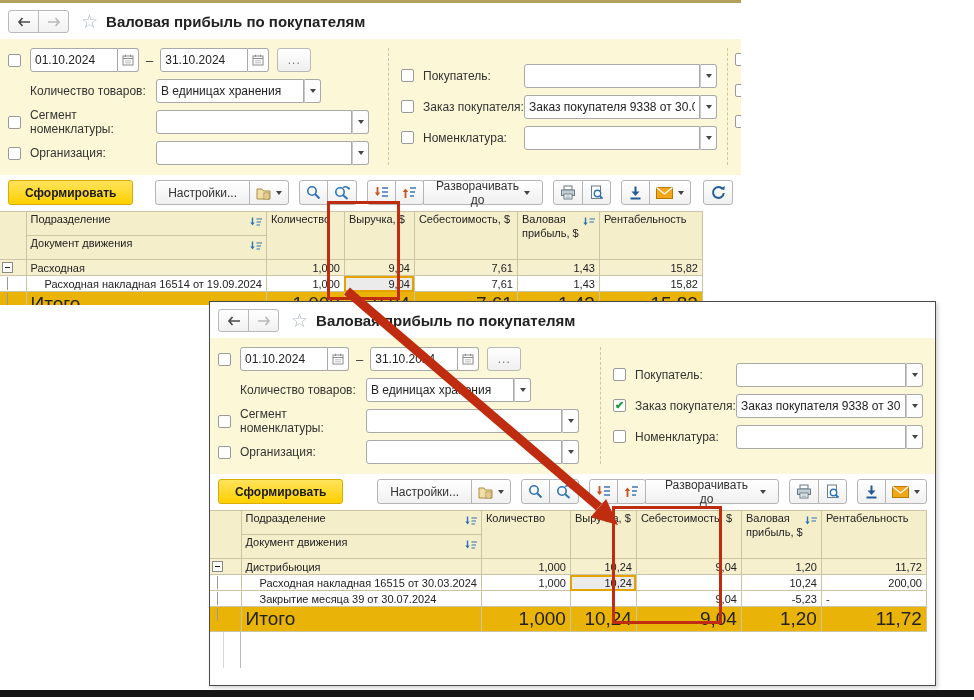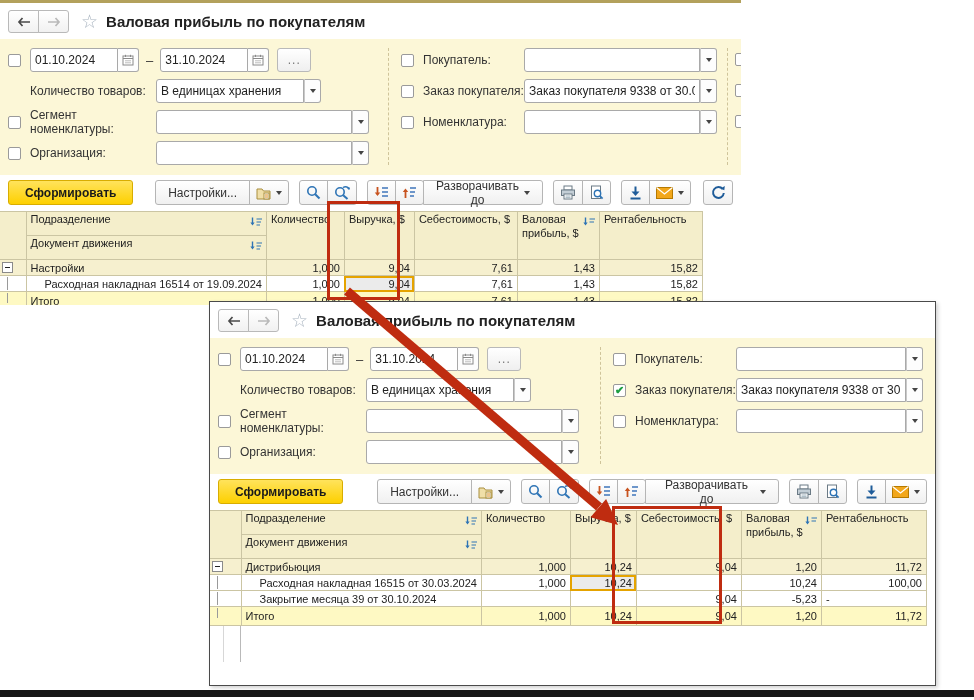--- a/index.html
+++ b/index.html
@@ -18,21 +18,21 @@
   .navbtn { width:31px; height:23px; background:linear-gradient(#ffffff,#f1f1f1); border:1px solid #b9b9b9; display:flex; align-items:center; justify-content:center; cursor:pointer; }
   .navbtn.back { border-radius:3px 0 0 3px; }
   .navbtn.fwd { border-radius:0 3px 3px 0; margin-left:-1px; }
   .star { margin:0 8px 0 12px; font-size:19px; color:#a9b4c0; line-height:1; }
   .wtitle { font-size:15px; font-weight:bold; color:#222; }
 
   
   .filters { background:#fcf7d7; display:flex; padding:9px 0 10px 8px; }
   .fcol { display:flex; flex-direction:column; gap:7px; }
   .fcol.left { width:382px;justify-content:flex-end; }
-  .fcol.right { padding-left:12px; border-left:1px dashed #cfc49a; }
+  .fcol.right { padding-left:12px; border-left:1px dashed #cfc49a;justify-content:center; }
   .frow { display:flex; align-items:center; height:24px; }
   .cb { width:13px; height:13px; border:1px solid #9a9a9a; border-radius:2px; background:#fff; flex:0 0 13px; display:flex; align-items:center; justify-content:center; font-size:11px; line-height:1; color:#1d9e42; font-weight:bold; cursor:pointer; }
   .cbspace { width:13px; flex:0 0 13px; }
   .cbgap { width:9px; flex:0 0 9px; }
   .flabel { font-size:12px; color:#333; }
   .lbl-l { width:126px; flex:0 0 126px; }
   .lbl-r { width:101px; flex:0 0 101px; }
   .field { height:24px; border:1px solid #a9a9a9; border-radius:3px 0 0 3px; background:#fff; font-family:"Liberation Sans",sans-serif; font-size:12px; color:#222; padding:0 4px; }
   .datef { width:88px; border-radius:3px 0 0 3px; }
   .calbtn { width:21px; height:24px; border:1px solid #a9a9a9; border-left:none; border-radius:0 3px 3px 0; background:#fdfdfd; display:flex; align-items:center; justify-content:center; cursor:pointer; }
@@ -55,21 +55,21 @@
 
   
   .rpt { border-collapse:collapse; table-layout:fixed; }
   .rpt td { border:1px solid #cbc5a3; font-size:11px; color:#222; padding:1px 4px; overflow:hidden; white-space:nowrap; }
   .rpt tr.h td { background:#f4eecb; height:24px; vertical-align:top; white-space:normal; line-height:1.25; }
   .rpt td.gut { background:#fff; border-left:none; padding:1px 2px; vertical-align:top; }
   .rpt td.hn { position:relative; }
   .sortico { position:absolute; right:3px; top:5px; }
   .rpt tr.g td { background:#f6f0cf; height:16px; }
   .rpt tr.d td { background:#fff; height:16px; }
-  .rpt tr.t td { background:#fef9c3; height:19px; font-size:11px; }
+  .rpt tr.t td { background:#eab308; height:19px; font-size:19px; }
   .rpt td.num { text-align:right; }
   .rpt td.num.left { text-align:left; }
   .rpt td.ind { padding-left:18px; }
   .rpt td.sel { background:#ebebeb !important; outline:2px solid #e5a300; outline-offset:-2px; }
   .exp { width:11px; height:11px; border:1px solid #8a8a8a; background:#fff; display:inline-block; position:relative; vertical-align:top; margin-top:1px; cursor:pointer; }
   .exp::after { content:""; position:absolute; left:2px; right:2px; top:4px; border-top:1px solid #222; }
   .tline { display:block; margin-left:5px; width:1px; height:100%; background:#9a9a9a; }
   .tline.half { height:60%; }
   .below-table { position:relative; height:40px; }
   .below-table .contline { position:absolute; left:30px; top:0; height:36px; width:1px; background:#b9b9b9; }
@@ -345,21 +345,21 @@
                 <line x1="2.5" y1="0.5" x2="2.5" y2="7" stroke="#2e74b5" stroke-width="1.4"></line>
                 <path d="M.4 5.5 2.5 8.6 4.6 5.5z" fill="#2e74b5"></path>
                 <line x1="6.5" y1="2" x2="12" y2="2" stroke="#2e74b5"></line>
                 <line x1="6.5" y1="5" x2="11" y2="5" stroke="#2e74b5"></line>
                 <line x1="6.5" y1="8" x2="10" y2="8" stroke="#2e74b5"></line>
               </svg>
         </td>
       </tr>
       <tr class="g">
         <td class="gut"><span class="exp"></span></td>
-        <td>Настройки</td>
+        <td>Расходная</td>
         <td class="num">1,000</td>
         <td class="num">9,04</td>
         <td class="num">7,61</td>
         <td class="num">1,43</td>
         <td class="num">15,82</td>
       </tr>
       <tr class="d">
         <td class="gut">
               <span class="tline"></span>
             </td>
@@ -644,27 +644,27 @@
       </tr>
       <tr class="d">
         <td class="gut">
               <span class="tline"></span>
             </td>
         <td class="ind">Расходная накладная 16515 от 30.03.2024</td>
         <td class="num">1,000</td>
         <td class="num sel">10,24</td>
         <td class="num"></td>
         <td class="num">10,24</td>
-        <td class="num">100,00</td>
+        <td class="num">200,00</td>
       </tr>
       <tr class="d">
         <td class="gut">
               <span class="tline"></span>
             </td>
-        <td class="ind">Закрытие месяца 39 от 30.10.2024</td>
+        <td class="ind">Закрытие месяца 39 от 30.07.2024</td>
         <td class="num"></td>
         <td class="num"></td>
         <td class="num">9,04</td>
         <td class="num">-5,23</td>
         <td class="num left">-</td>
       </tr>
       <tr class="t">
         <td class="gut">
               <span class="tline half"></span>
             </td>

